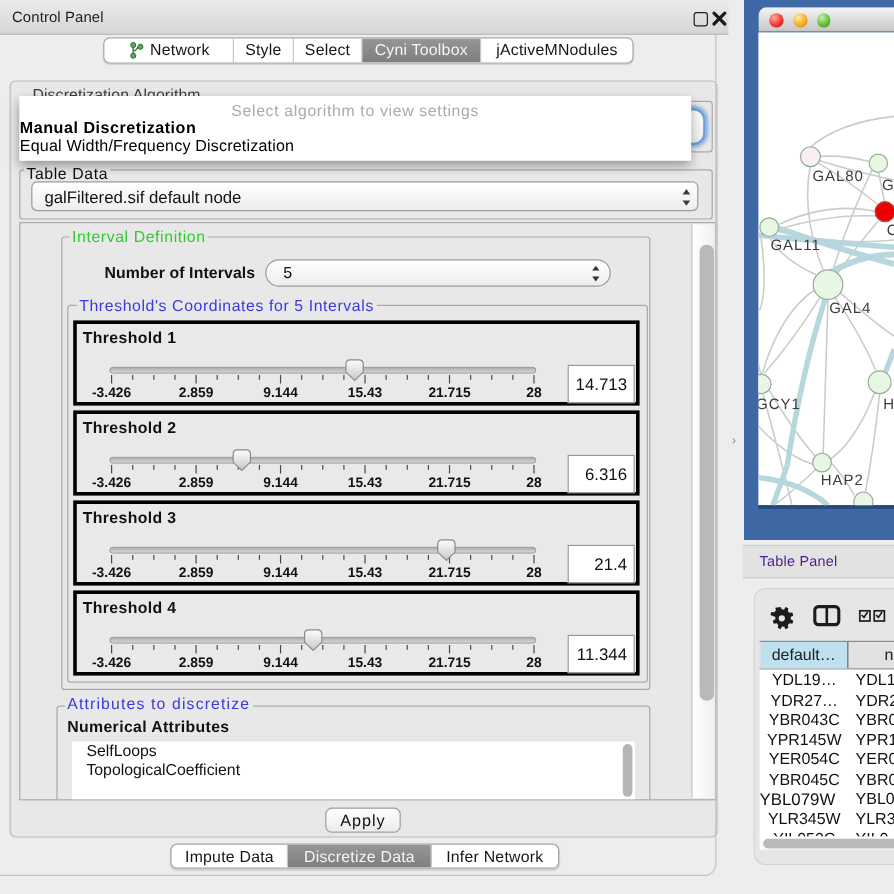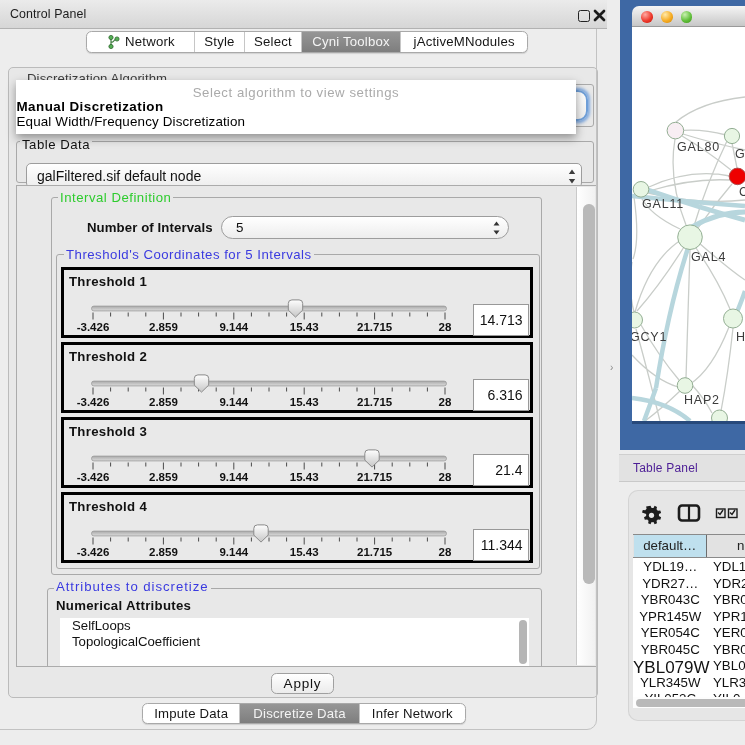--- a/index.html
+++ b/index.html
@@ -98,21 +98,21 @@
     <div class="tab" style="width:133px">jActiveMNodules</div>
   </div>
 
   <div id="content">
     <div class="group" style="left:7px; top:16px; width:578px; height:43px;"></div>
     <div class="gtitle" style="left:16px; top:3px; color:#3d3d3d; letter-spacing:0.1px;">Discretization Algorithm</div>
     <div id="focusring"></div>
 
     <div class="group" style="left:7px; top:73px; width:578px; height:42px;"></div>
     <div class="gtitle" style="left:11px; top:69px; color:#111;">Table Data</div>
-    <div class="combo" style="left:17px; top:95px; width:556px; height:25px;">
+    <div class="combo" style="left:17px; top:83px; width:556px; height:25px;">
       <span class="txt">galFiltered.sif default node</span>
       <svg class="arr" style="right:2px; top:3px;" width="14" height="19">
           <path d="M7 2.5l3.2 4.5H3.8z M7 16.5l3.2-4.5H3.8z" fill="#3c3c3c"></path>
         </svg>
     </div>
 
     <div id="scrollpane">
       <div id="vsb-track">
           <div id="vsb-thumb"></div>
         </div>
@@ -304,21 +304,21 @@
 <div style="position:absolute; top:17.5px; left:0; width:74.5px; text-align:center; font-size:13.3px; color:#111;">YDR27…</div>
       <div style="position:absolute; top:17.5px; left:80px; font-size:13.3px; color:#111;">YDR2</div>
 <div style="position:absolute; top:34.0px; left:0; width:74.5px; text-align:center; font-size:13.3px; color:#111;">YBR043C</div>
       <div style="position:absolute; top:34.0px; left:80px; font-size:13.3px; color:#111;">YBR0</div>
 <div style="position:absolute; top:50.5px; left:0; width:74.5px; text-align:center; font-size:13.3px; color:#111;">YPR145W</div>
       <div style="position:absolute; top:50.5px; left:80px; font-size:13.3px; color:#111;">YPR1</div>
 <div style="position:absolute; top:67.0px; left:0; width:74.5px; text-align:center; font-size:13.3px; color:#111;">YER054C</div>
       <div style="position:absolute; top:67.0px; left:80px; font-size:13.3px; color:#111;">YER0</div>
 <div style="position:absolute; top:83.5px; left:0; width:74.5px; text-align:center; font-size:13.3px; color:#111;">YBR045C</div>
       <div style="position:absolute; top:83.5px; left:80px; font-size:13.3px; color:#111;">YBR0</div>
-<div style="position:absolute; top:100.0px; left:0; width:74.5px; text-align:right; font-size:17px; color:#111;">YBL079W</div>
+<div style="position:absolute; top:100.0px; left:0; width:74.5px; text-align:left; font-size:14px; color:#111;">YBL079W</div>
       <div style="position:absolute; top:100.0px; left:80px; font-size:13.3px; color:#111;">YBL0</div>
 <div style="position:absolute; top:116.5px; left:0; width:74.5px; text-align:center; font-size:13.3px; color:#111;">YLR345W</div>
       <div style="position:absolute; top:116.5px; left:80px; font-size:13.3px; color:#111;">YLR3</div>
 <div style="position:absolute; top:133.0px; left:0; width:74.5px; text-align:center; font-size:13.3px; color:#111;">YIL052C</div>
       <div style="position:absolute; top:133.0px; left:80px; font-size:13.3px; color:#111;">YIL0</div>
 
   </div>
   <div style="position:absolute; left:5px; top:207px; width:135px; height:11px; background:#fdfdfd;"></div>
   <div style="position:absolute; left:8px; top:208.5px; width:150px; height:8.5px; background:#b9b9b9; border-radius:4.2px;"></div>
 </div>

